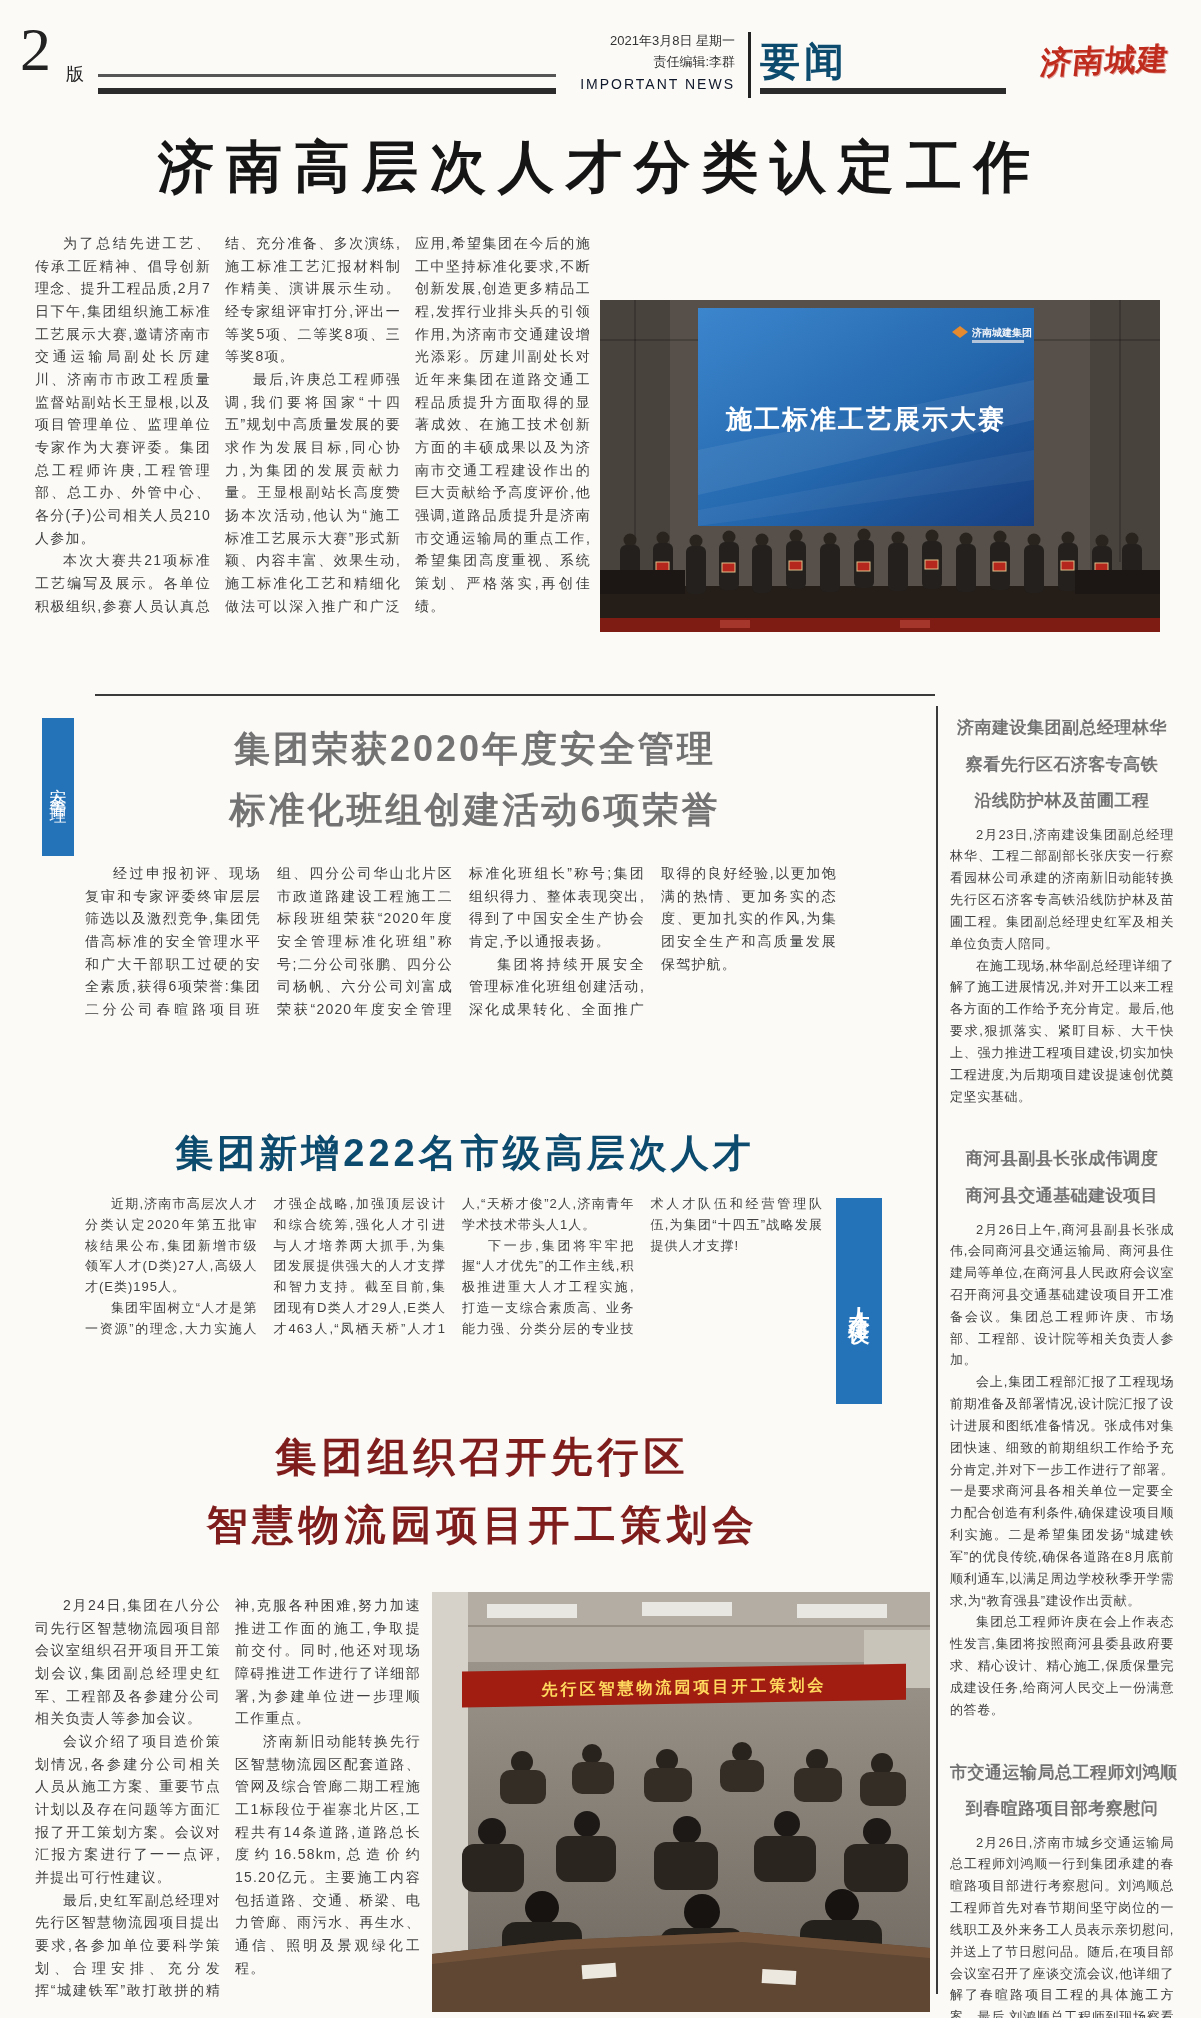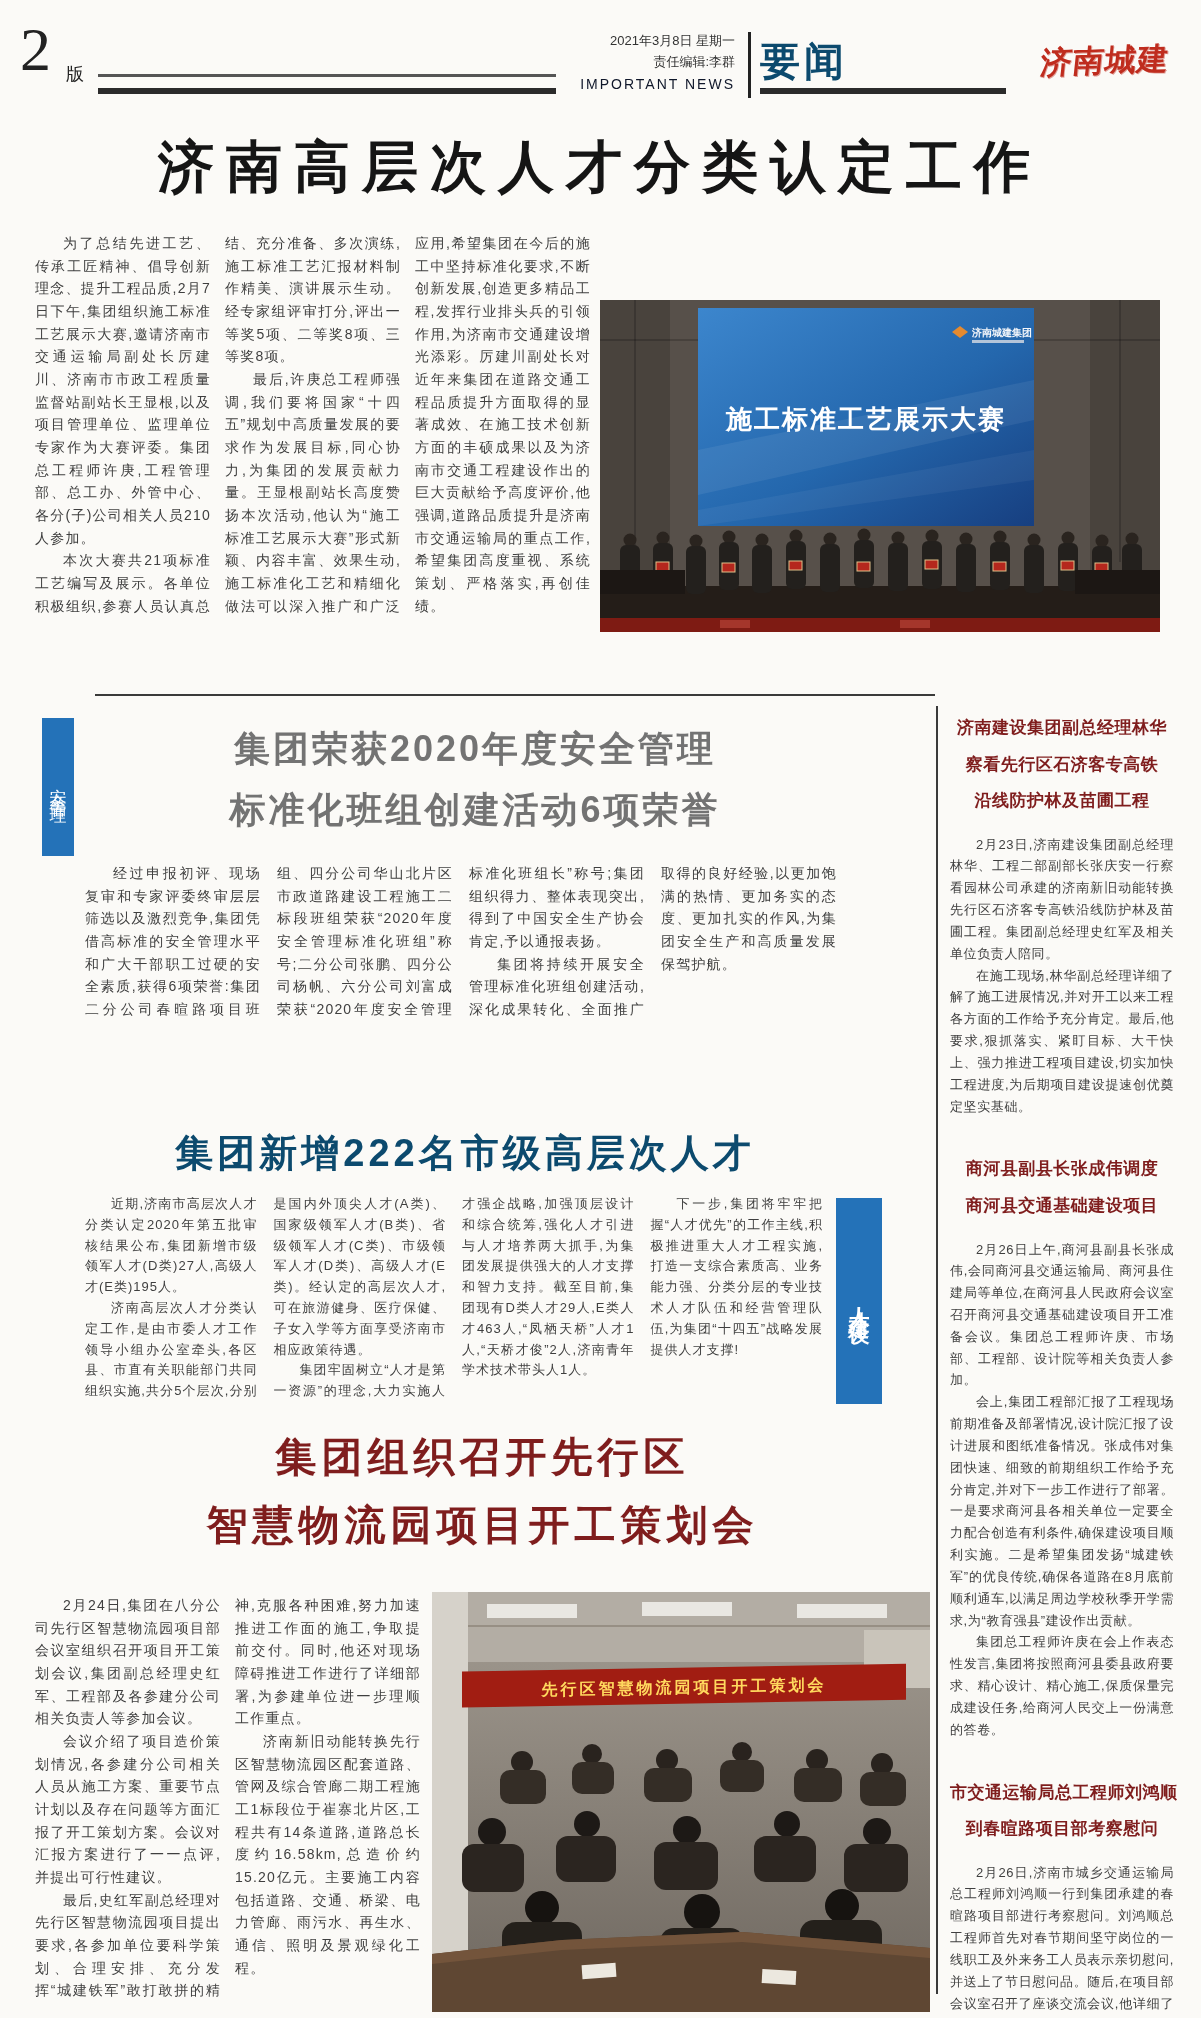--- a/index.html
+++ b/index.html
@@ -53,23 +53,23 @@
     letter-spacing:4px; color:#0c4a6e; white-space:nowrap;}
   .talent-body{left:85px; top:1194px; width:738px; height:226px; column-count:4; column-gap:16px;
     overflow:hidden; font-size:13px; line-height:1.6; letter-spacing:1px; text-align:justify;}
   
   .logi-headline{left:35px; top:1424px; width:895px; text-align:center; color:#7f1d1d;}
   .logi-headline .h-line{font-size:41px; font-weight:900; letter-spacing:5px; line-height:1.65;}
   .logi-body{left:35px; top:1594px; width:386px; height:424px; column-count:2; column-gap:14px; overflow:hidden;}
   
   .rightcol{left:950px; top:710px; width:224px;}
   .r-art{margin-bottom:34px;}
-  .rh{ text-align:center; font-weight:bold; color:#7f1d1d; }
+  .rh{ text-align:center; font-weight:bold; color:#737373; }
   .rh-line{font-size:17px; line-height:2.15; letter-spacing:0.5px; white-space:nowrap;}
-  .r-body{margin-top:14px; font-size:13px; line-height:1.68; letter-spacing:0.6px; text-align:justify;}
+  .r-body{margin-top:4px; font-size:13px; line-height:1.68; letter-spacing:0.6px; text-align:justify;}
 </style>
 </head>
 <body>
 
 <div class="abs pagenum">2</div>
 <div class="abs pagelabel">版</div>
 <div class="abs rule-left-thin"></div>
 <div class="abs rule-left-thick"></div>
 <div class="abs dateblock">
   <div>2021年3月8日   星期一</div>
@@ -166,21 +166,20 @@
   </div>
 <div class="abs safety-body bodytext">
     <p class="para">经过申报初评、现场复审和专家评委终审层层筛选以及激烈竞争,集团凭借高标准的安全管理水平和广大干部职工过硬的安全素质,获得6项荣誉:集团二分公司春暄路项目班组、四分公司华山北片区市政道路建设工程施工二标段班组荣获“2020年度安全管理标准化班组”称号;二分公司张鹏、四分公司杨帆、六分公司刘富成荣获“2020年度安全管理标准化班组长”称号;集团组织得力、整体表现突出,得到了中国安全生产协会肯定,予以通报表扬。</p>
     <p class="para">集团将持续开展安全管理标准化班组创建活动,深化成果转化、全面推广取得的良好经验,以更加饱满的热情、更加务实的态度、更加扎实的作风,为集团安全生产和高质量发展保驾护航。</p>
   </div>
 
 <h2 class="abs talent-headline">集团新增222名市级高层次人才</h2>
 <div class="abs tab tab-talent">人才建设</div>
 <div class="abs talent-body">
     <p class="para">近期,济南市高层次人才分类认定2020年第五批审核结果公布,集团新增市级领军人才(D类)27人,高级人才(E类)195人。</p>
-    <p class="para">济南高层次人才分类认定工作,是由市委人才工作领导小组办公室牵头,各区县、市直有关职能部门共同组织实施,共分5个层次,分别是国内外顶尖人才(A类)、国家级领军人才(B类)、省级领军人才(C类)、市级领军人才(D类)、高级人才(E类)。经认定的高层次人才,可在旅游健身、医疗保健、子女入学等方面享受济南市相应政策待遇。</p>
     <p class="para">集团牢固树立“人才是第一资源”的理念,大力实施人才强企战略,加强顶层设计和综合统筹,强化人才引进与人才培养两大抓手,为集团发展提供强大的人才支撑和智力支持。截至目前,集团现有D类人才29人,E类人才463人,“凤栖天桥”人才1人,“天桥才俊”2人,济南青年学术技术带头人1人。</p>
     <p class="para">下一步,集团将牢牢把握“人才优先”的工作主线,积极推进重大人才工程实施,打造一支综合素质高、业务能力强、分类分层的专业技术人才队伍和经营管理队伍,为集团“十四五”战略发展提供人才支撑!</p>
   </div>
 
 <div class="abs logi-headline">
     <div class="h-line">集团组织召开先行区</div>
     <div class="h-line">智慧物流园项目开工策划会</div>
   </div>
 <div class="abs logi-body bodytext">
     <p class="para">2月24日,集团在八分公司先行区智慧物流园项目部会议室组织召开项目开工策划会议,集团副总经理史红军、工程部及各参建分公司相关负责人等参加会议。</p>

